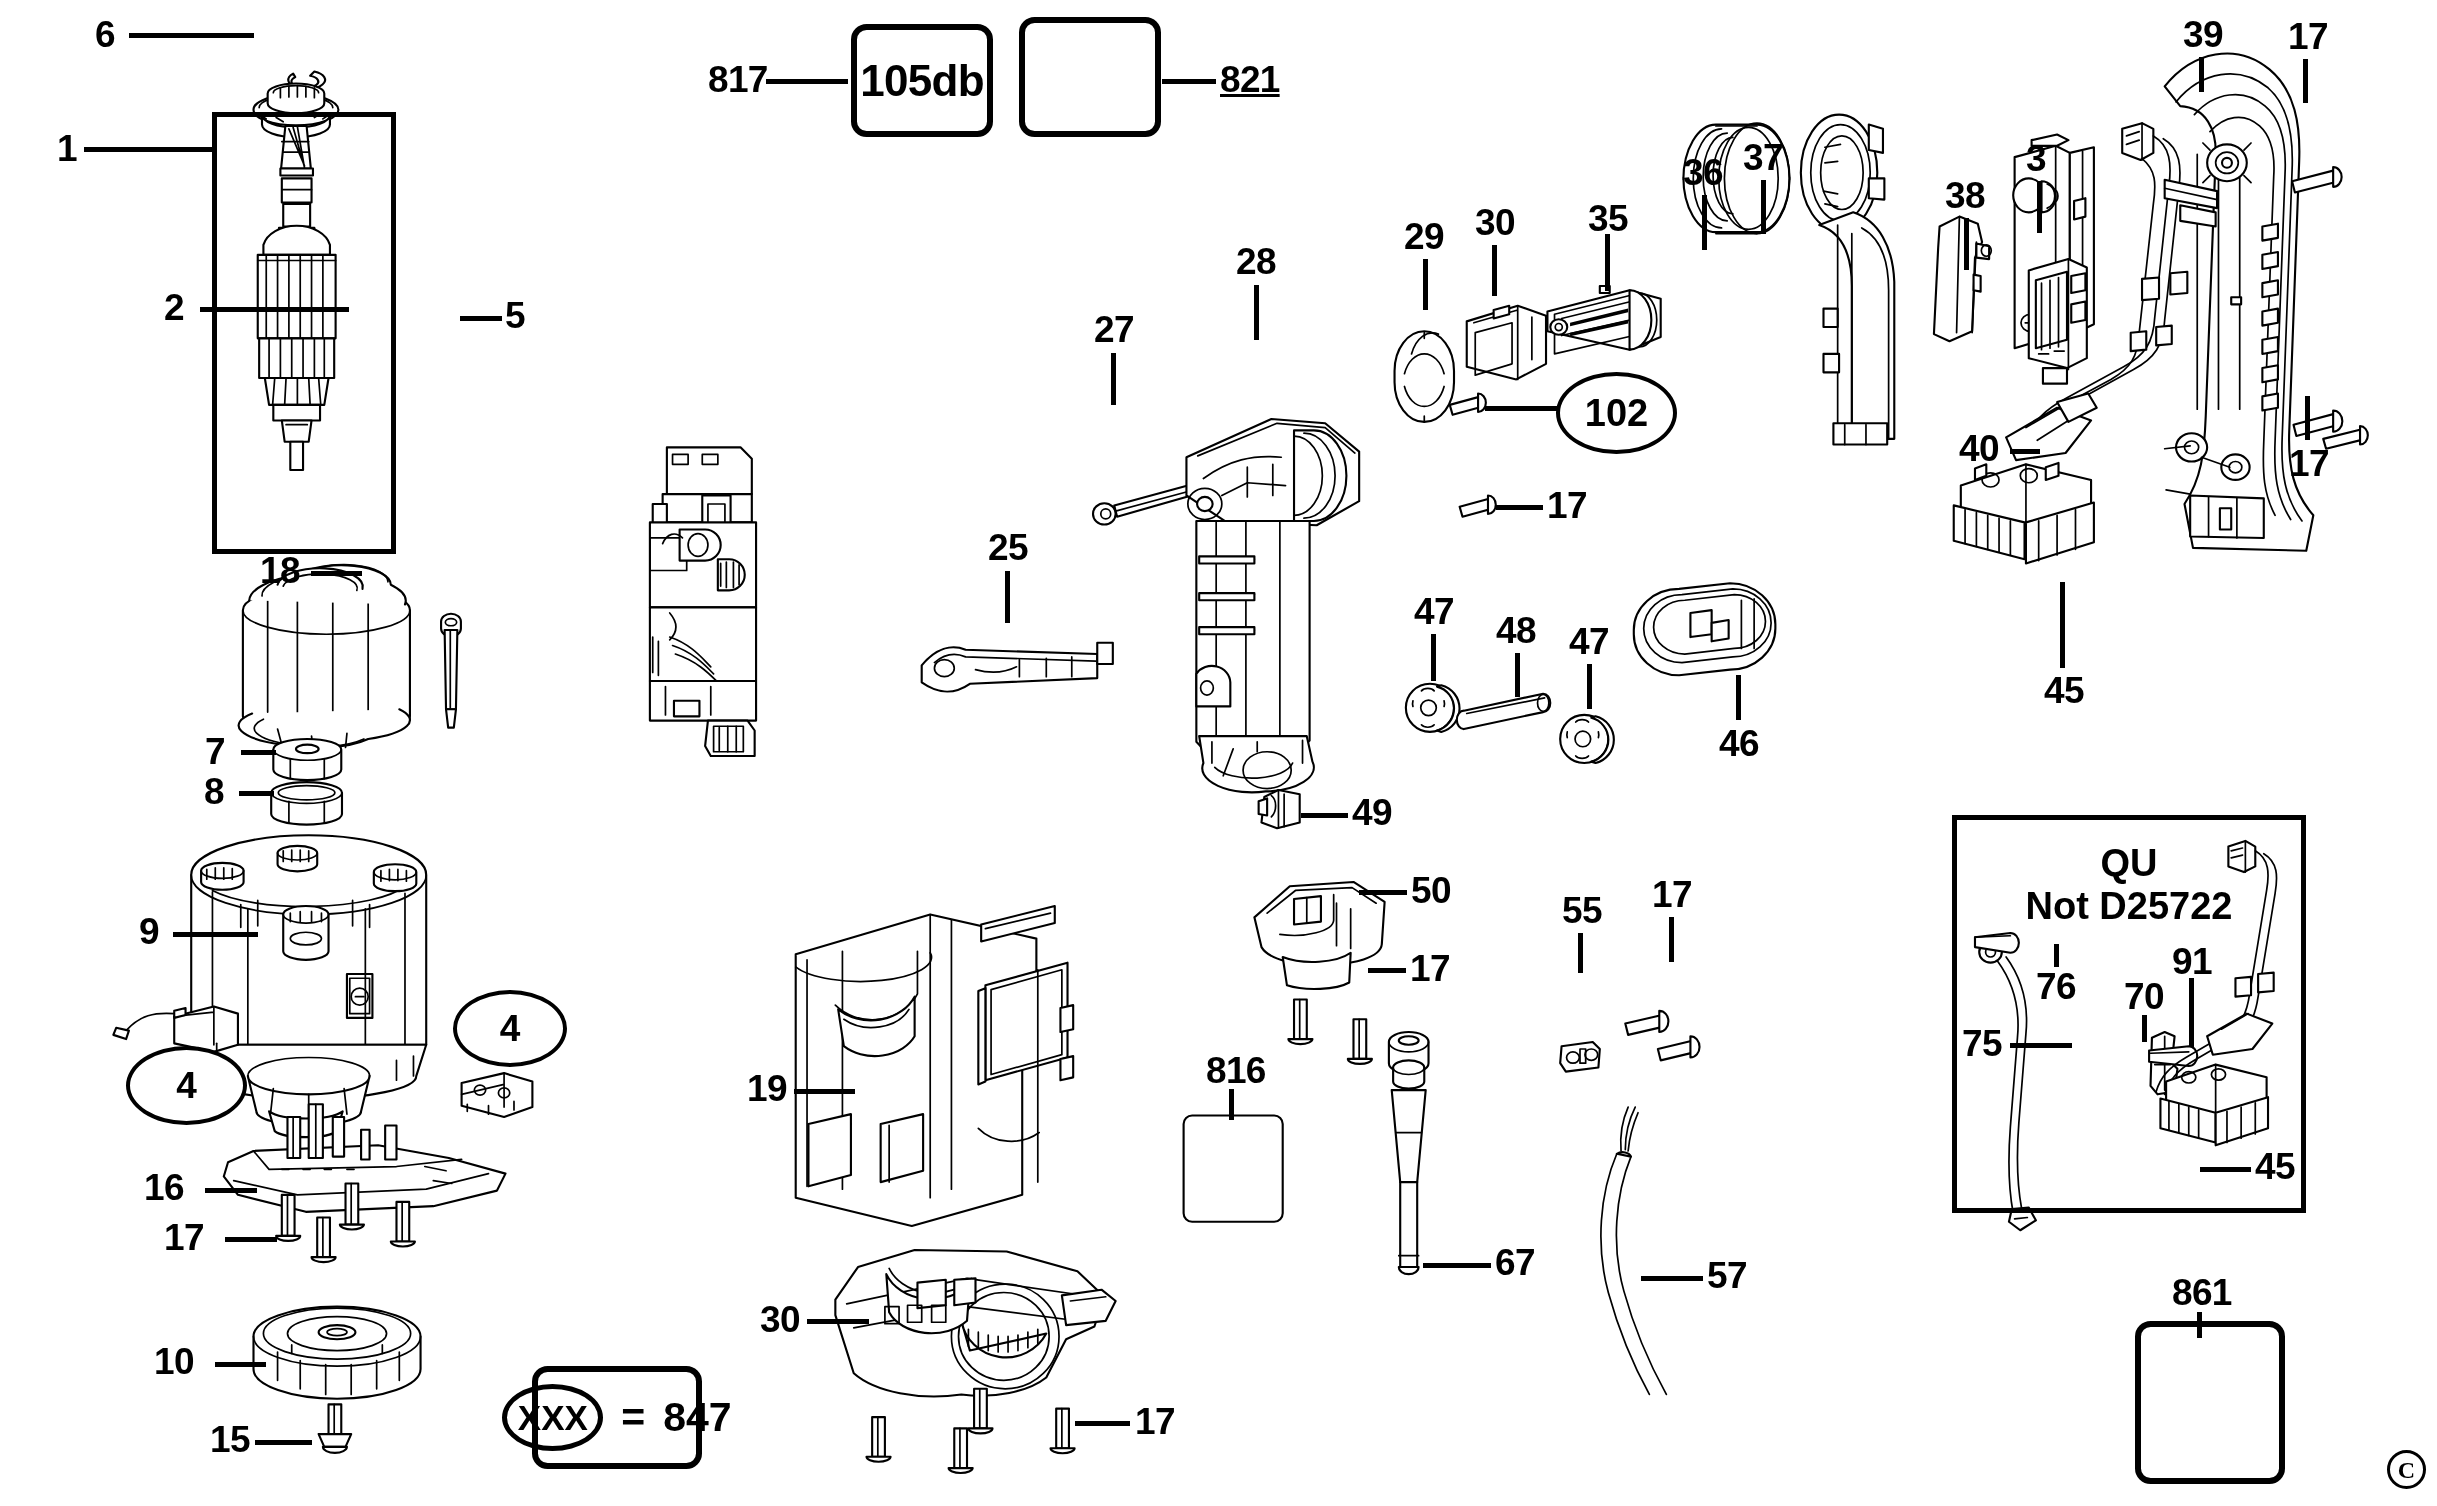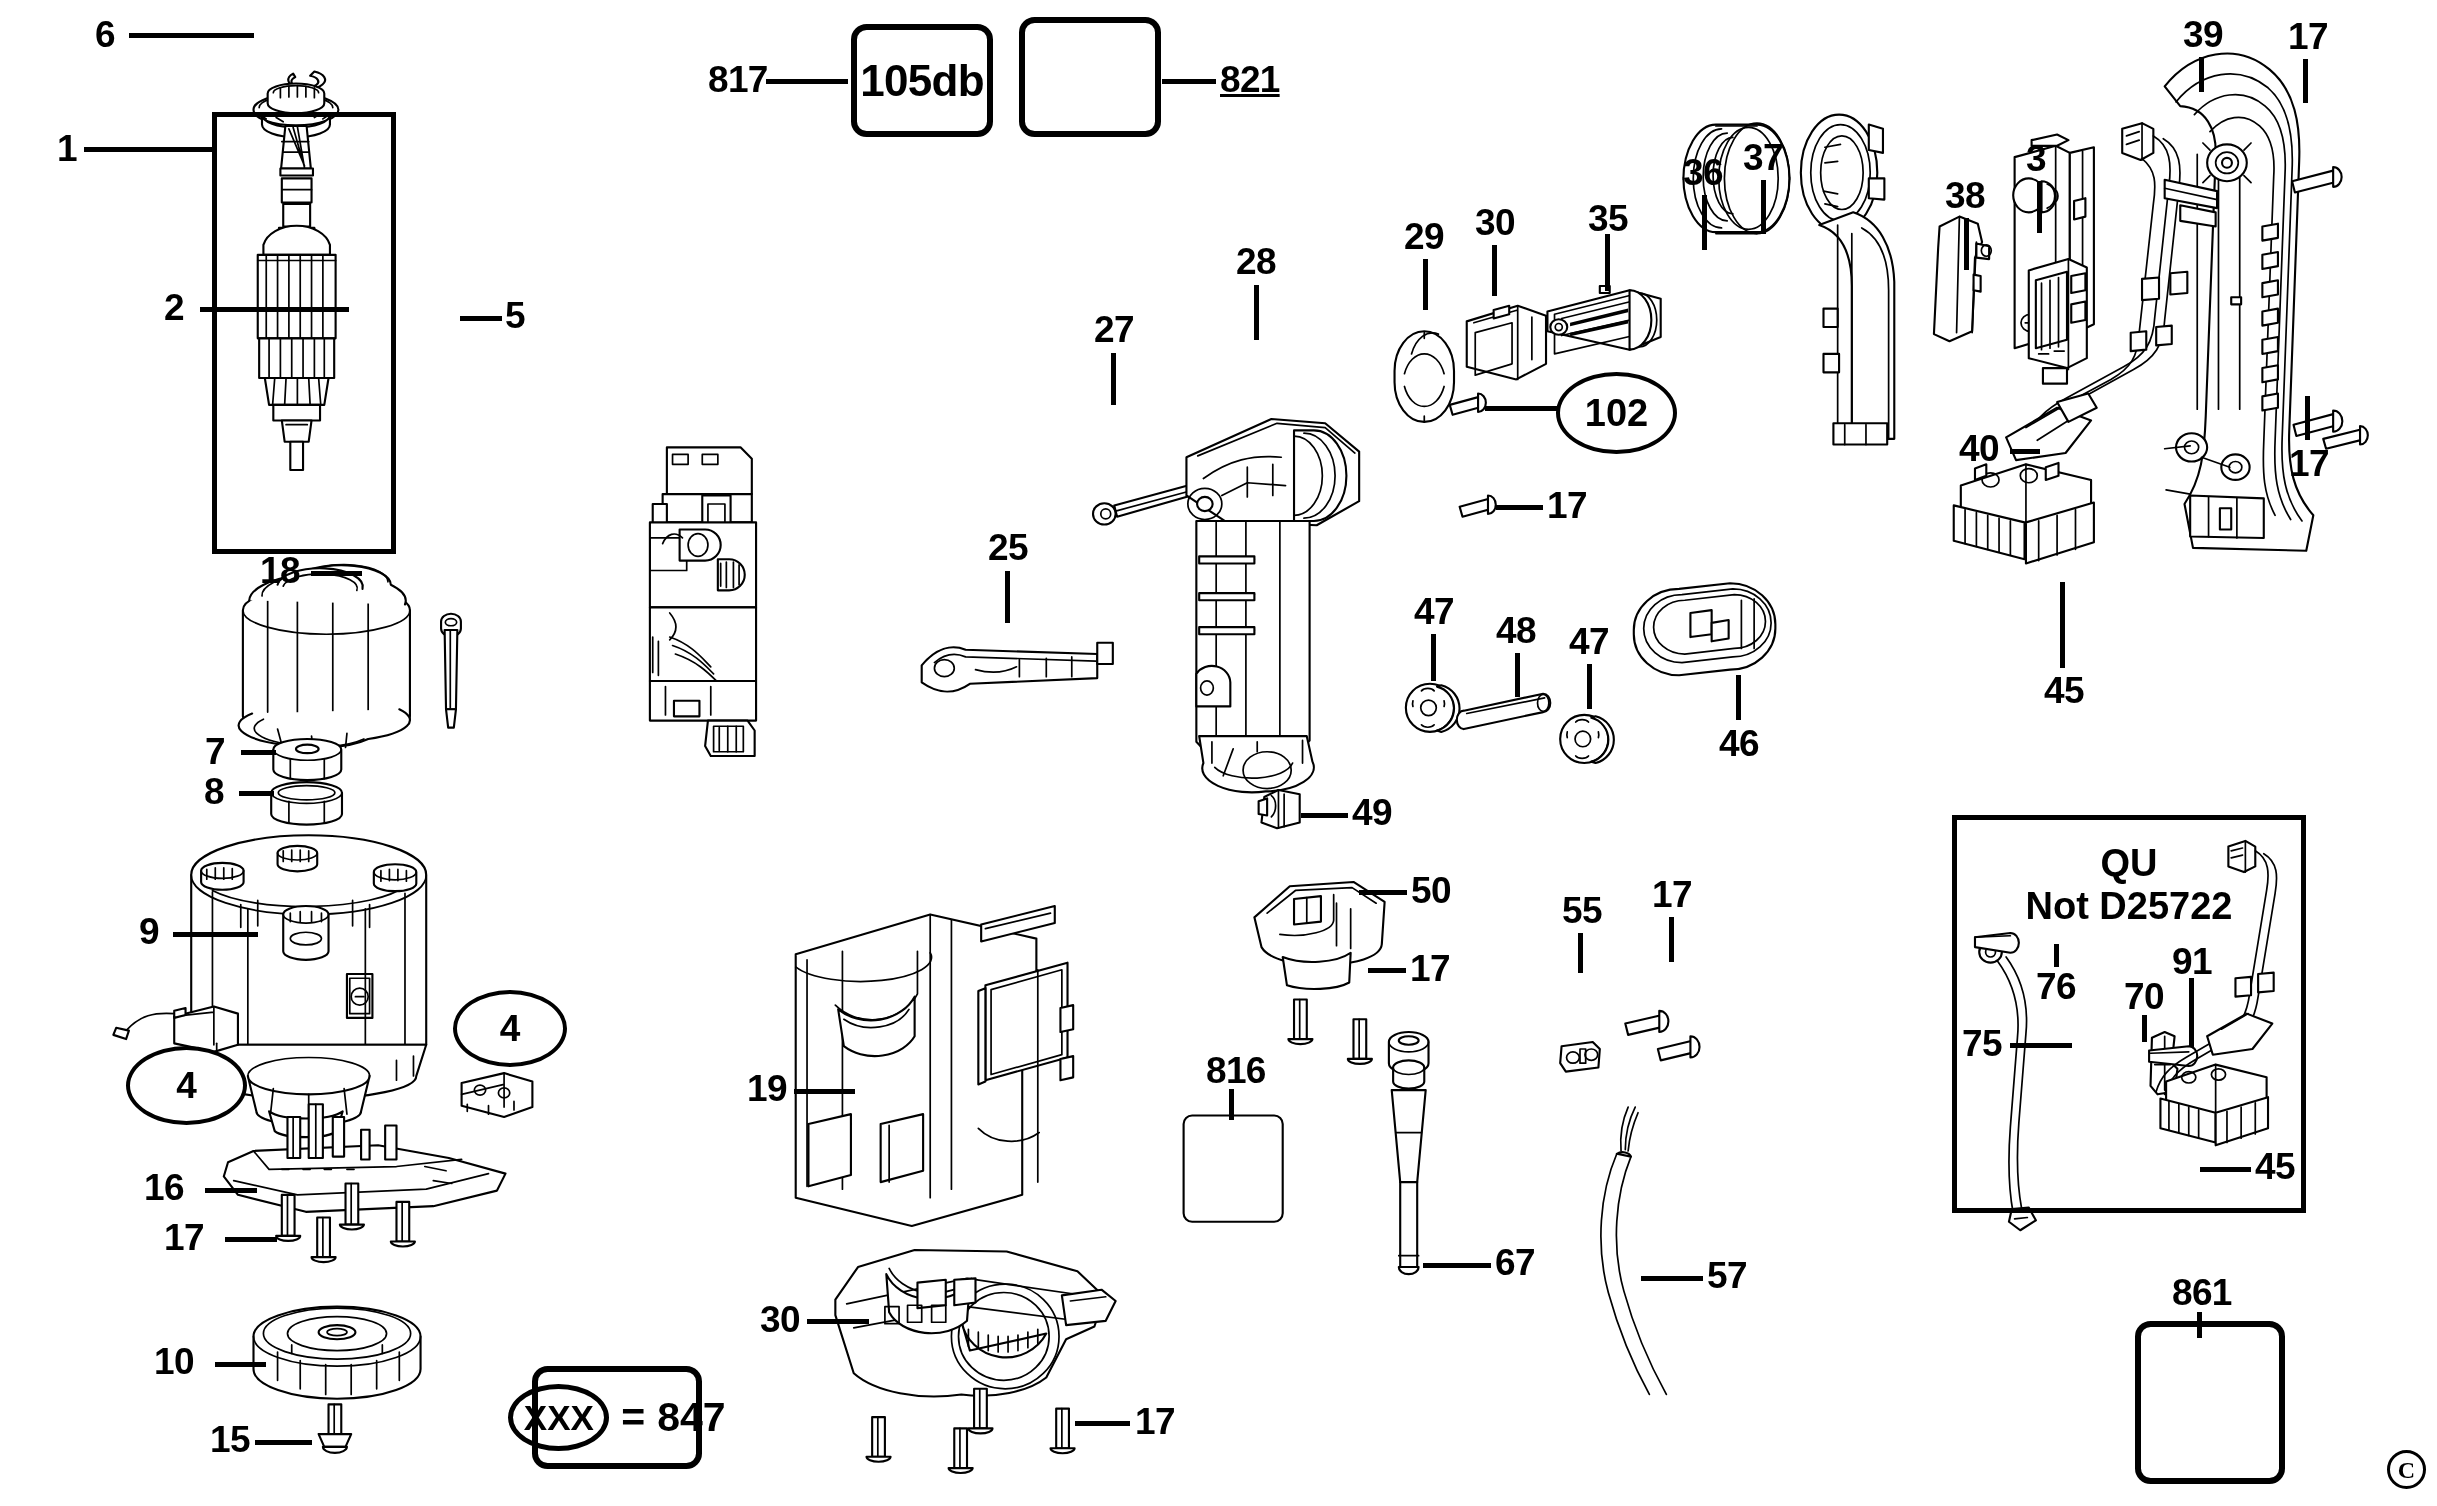--- a/index.html
+++ b/index.html
@@ -62,21 +62,21 @@
   .inset-title{
     position:absolute;
     text-align:center;
     font-weight:bold;
     font-size:38px;
     line-height:1.12;
     color:#000;
   }
   
   .legend-inner{
-    display:flex;align-items:center;gap:12px;
+    display:flex;align-items:center;gap:18px;
     padding:0 15.6px;
   }
   .legend-oval{
     width:91px;height:57px;
     border:5px solid #000;border-radius:50%;
     display:flex;align-items:center;justify-content:center;
     font-weight:bold;font-size:35px;
   }
   .legend-eq{font-weight:bold;font-size:41px;}
   

